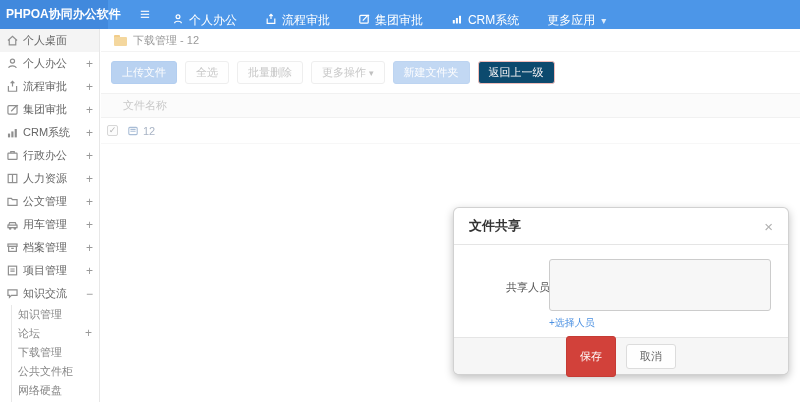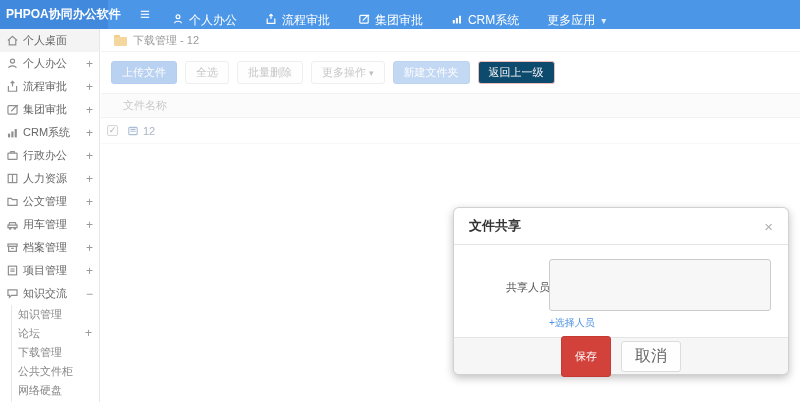--- a/index.html
+++ b/index.html
@@ -88,21 +88,21 @@
     background-image:linear-gradient(135deg, transparent 0 74%, #aaa 74% 77%, transparent 77% 84%, #aaa 84% 87%, transparent 87%);
     background-repeat:no-repeat; background-position:bottom right; background-size:9px 9px; }
   .select-link { font-size:10px; color:#4a90e2; margin-top:5px; cursor:pointer;
     text-decoration:none; }
   .modal-footer { position:absolute; left:0; bottom:0; width:100%; height:37px;
     background:#f6f6f6; border-top:1px solid #e5e5e5; border-radius:0 0 5px 5px;
     display:flex; align-items:center; justify-content:center; }
   .btn-save { background:#d2413a; border:1px solid #c53b34; color:#fff;
     font-size:11px; padding:12px 13px; border-radius:3px; cursor:pointer; }
   .btn-cancel { background:#fefefe; border:1px solid #dcdcdc; color:#666;
-    font-size:16px; padding:4px 13px; border-radius:3px; margin-left:10px; cursor:pointer; }
+    font-size:11px; padding:4px 13px; border-radius:3px; margin-left:10px; cursor:pointer; }
 
   svg.icn { stroke:#8f8f8f; fill:none; stroke-width:1.1; }
   svg.icn-w { stroke:#fff; fill:none; stroke-width:1.2; }
 </style>
 </head>
 <body>
 
 <div class="navbar">
   <div class="logo">PHPOA协同办公软件</div>
   <div class="hamburger">≡</div>

